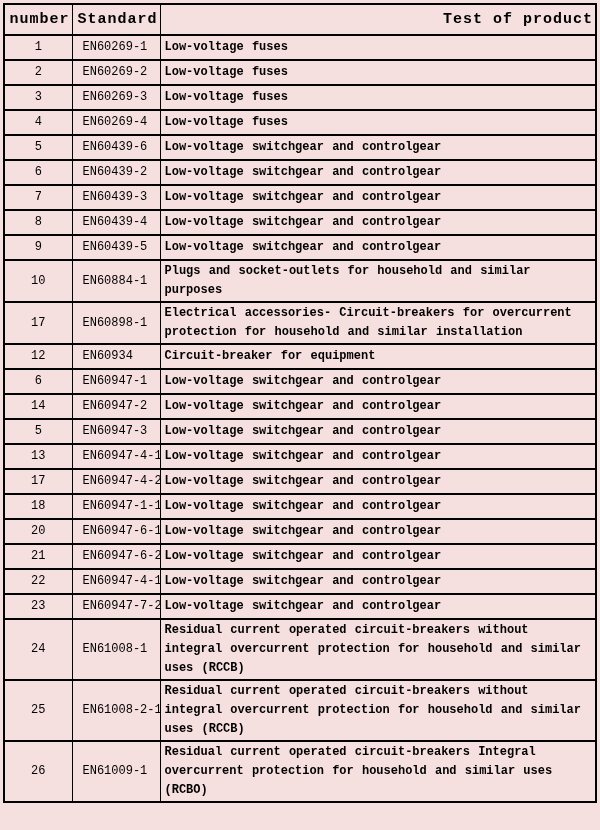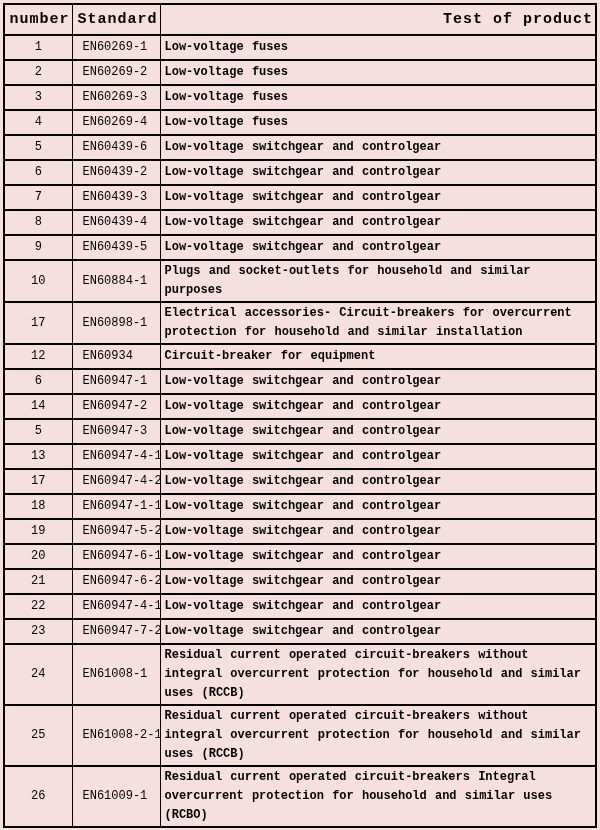--- a/index.html
+++ b/index.html
@@ -168,25 +168,20 @@
         <td class="td-num">17</td>
         <td class="td-std">EN60947-4-2</td>
         <td class="td-prod">Low-voltage switchgear and controlgear</td>
       </tr>
       <tr>
         <td class="td-num">18</td>
         <td class="td-std">EN60947-1-1</td>
         <td class="td-prod">Low-voltage switchgear and controlgear</td>
       </tr>
       <tr>
-        <td class="td-num">19</td>
-        <td class="td-std">EN60947-5-2</td>
-        <td class="td-prod">Low-voltage switchgear and controlgear</td>
-      </tr>
-      <tr>
         <td class="td-num">20</td>
         <td class="td-std">EN60947-6-1</td>
         <td class="td-prod">Low-voltage switchgear and controlgear</td>
       </tr>
       <tr>
         <td class="td-num">21</td>
         <td class="td-std">EN60947-6-2</td>
         <td class="td-prod">Low-voltage switchgear and controlgear</td>
       </tr>
       <tr>

